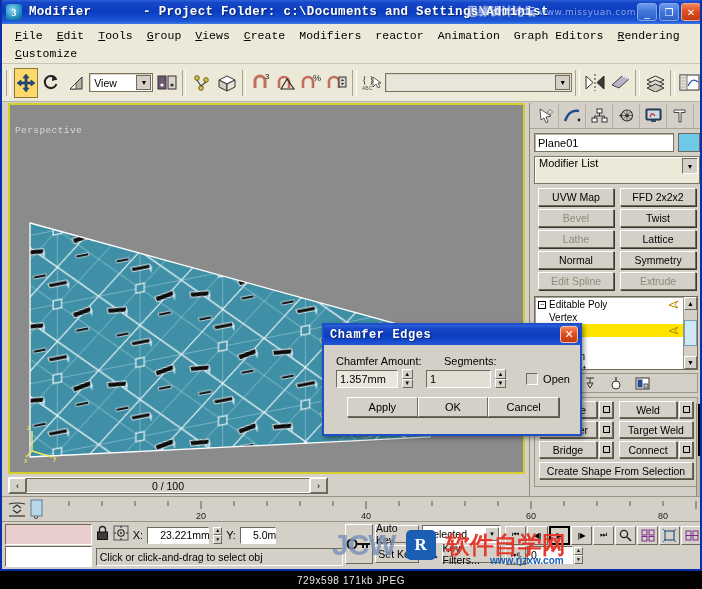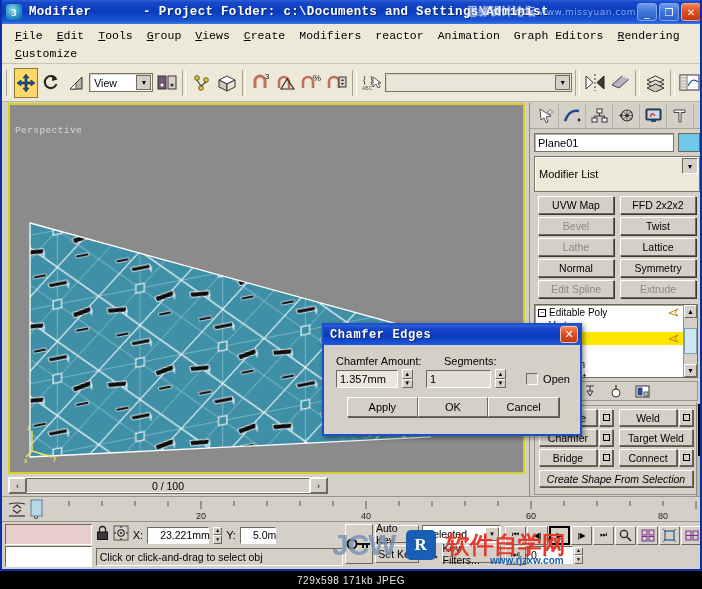--- a/index.html
+++ b/index.html
@@ -186,24 +186,24 @@
     background: #fff; border: 1px solid #7a7563;
     box-shadow: inset 1px 1px 0 #b8b4a5;
     font-size: 11px; padding: 1px 3px;
     display: flex; align-items: center;
     font-family: "Liberation Sans", sans-serif;
   }
   .cp-swatch {
     width: 22px; height: 19px; border: 1px solid #6e6a5a; background: #6ec8e8;
   }
   .cp-modlist {
-    margin: 2px 4px 0 4px; height: 36px;
+    margin: 2px 4px 0 4px; height: 28px;
     background: #ece9d8; border: 1px solid #7a7563;
     box-shadow: inset 1px 1px 0 #fff;
-    display: flex; align-items: center;
+    display: flex; align-items: flex-start;
     font-size: 11px; padding-left: 4px; position: relative;
   }
   .cp-modlist .arrow {
     position: absolute; right: 1px; top: 1px; width: 16px; height: 16px;
     background: #d4d0c8; border: 1px solid #6e6a5a; border-right-color:#fff; border-bottom-color:#fff;
     display: flex; align-items: center; justify-content: center; font-size: 7px;
   }
   .modbtn-grid {
     margin: 4px 8px 0 8px;
     display: grid; grid-template-columns: 1fr 1fr; gap: 3px 6px;
@@ -289,21 +289,20 @@
   .ep-sq i { width: 7px; height: 7px; border: 1px solid #000; background:#d4d0c8; display:block; }
   .ep-full {
     grid-column: 1 / span 2; height: 17px; margin-top: 1px;
     font-size: 10.5px;
     background: #d4d0c8;
     border: 1px solid #fff;
     border-right-color: #6e6a5a; border-bottom-color: #6e6a5a;
     box-shadow: 1px 1px 0 #57544a;
     display: flex; align-items: center; justify-content: center;
     font-family: "Liberation Sans", sans-serif;
-    font-style: italic;
   }
   .cp-vscroll {
     position: absolute; right: 0; top: 300px; width: 8px; height: 112px;
     background: #bdb9ab; border-left: 1px solid #8f8b7c;
   }
   .cp-vscroll i { display:block; width:6px; margin:1px; height: 52px; background:#000; }
 
   
   .timeslider {
     position: absolute; left: 6px; top: 477px; width: 320px; height: 17px;

